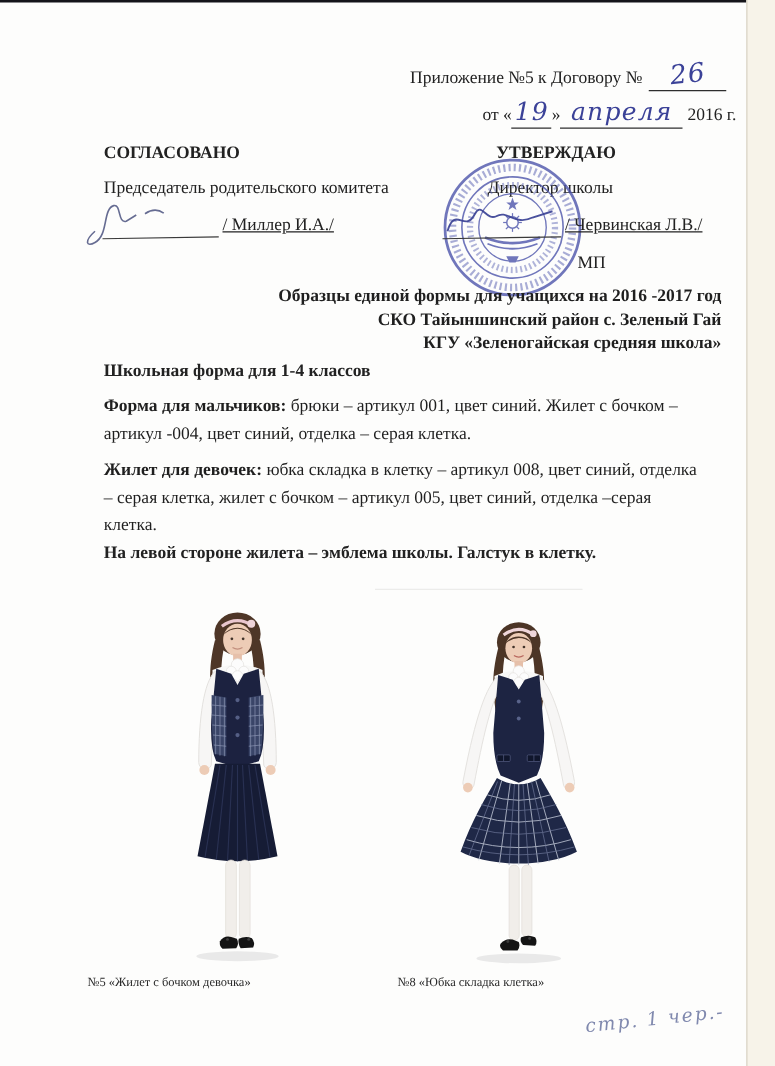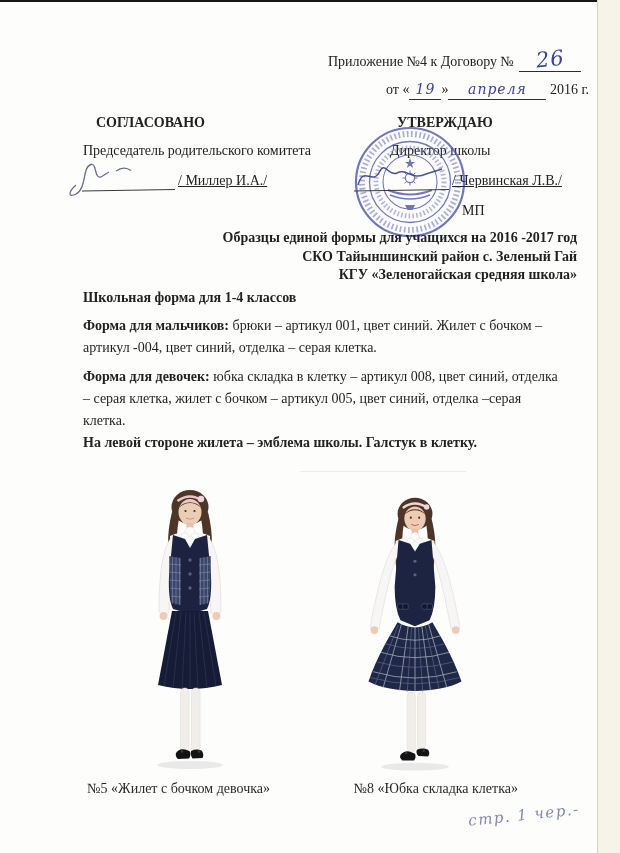--- a/index.html
+++ b/index.html
@@ -14,54 +14,54 @@
   
   .scan-top{left:0;top:0;width:620px;height:2px;background:#15151a;}
   .scan-right{left:597px;top:0;width:23px;height:853px;background:#f7f3e9;border-left:1px solid #d9d4c6;}
   .photo-edge{left:300px;top:471px;width:166px;height:1px;background:#ececea;}
   
   .hand{
     font-family:"DejaVu Serif", serif;font-style:italic;
     color:#3b4298;letter-spacing:1px;
   }
   .hand-26{font-size:21px;transform:rotate(-6deg);display:inline-block;}
-  .hand-sm{font-size:14px;}
+  .hand-sm{font-size:20px;}
   .uline{display:inline-block;border-bottom:1.2px solid #2e2e2e;text-align:center;}
   .note-red{
     font-family:"DejaVu Serif", serif;font-style:italic;
     color:#8089ae;font-size:15px;letter-spacing:1.5px;
     transform:rotate(-6deg);display:inline-block;
   }
   .title-block{left:83px;top:229px;width:494px;text-align:right;}
   .title-block .tline{font-weight:700;font-size:14px;line-height:18.5px;}
   .para{left:83px;width:500px;font-size:14px;line-height:22px;}
-  .caption{font-size:14px;color:#2a2a2a;text-align:right;}
+  .caption{font-size:10px;color:#2a2a2a;text-align:left;}
   .sig-text{font-size:14px;text-decoration:underline;}
   svg{display:block;}
 </style>
 </head>
 <body>
 
 <div class="page">
 
   <div class="abs scan-top"></div>
   <div class="abs scan-right"></div>
   <div class="abs photo-edge"></div>
 
   <div class="abs typed" style="left:328px;top:50px;width:270px;">
-    <span>Приложение №4 к Договору №</span>
+    <span>Приложение №5 к Договору №</span>
     <span class="uline" style="width:62px;margin-left:2px;"><span class="hand hand-26">26</span></span>
   </div>
 
   <div class="abs typed" style="left:386px;top:80px;width:210px;">
     <span>от «</span><span class="uline" style="width:32px;"><span class="hand hand-sm">19</span></span><span>»</span><span class="uline" style="width:98px;"><span class="hand hand-sm">апреля</span></span>
     <span>2016 г.</span>
   </div>
 
-  <div class="abs typed bold" style="left:96px;top:114px;text-align:center;">СОГЛАСОВАНО</div>
+  <div class="abs typed bold" style="left:83px;top:114px;text-align:center;">СОГЛАСОВАНО</div>
   <div class="abs typed bold" style="left:397px;top:114px;">УТВЕРЖДАЮ</div>
 
   <div class="abs typed" style="left:83px;top:142px;">Председатель родительского комитета</div>
   <div class="abs typed" style="left:390px;top:142px;">Директор школы</div>
 
   <div class="abs" style="left:352px;top:124px;">
     <svg width="116" height="116" viewBox="0 0 116 116" opacity="0.8">
       <g stroke="#4d55ab" fill="none">
         <circle cx="58" cy="58" r="54" stroke-width="2.2"></circle>
         <circle cx="58" cy="58" r="48" stroke-width="6" stroke-dasharray="1.7,2.5" opacity="0.6"></circle>
@@ -115,21 +115,21 @@
   </div>
 
   <div class="abs typed bold" style="left:83px;top:289px;text-align:center;">Школьная форма для 1-4 классов</div>
 
   <div class="abs para" style="top:315px;">
     <div><span class="bold">Форма для мальчиков:</span><span> брюки – артикул 001, цвет синий. Жилет с бочком –</span></div>
     <div>артикул -004, цвет синий, отделка – серая клетка.</div>
   </div>
 
   <div class="abs para" style="top:366px;">
-    <div><span class="bold">Форма для девочек:</span><span> юбка складка в клетку – артикул 008, цвет синий, отделка</span></div>
+    <div><span class="bold">Жилет для девочек:</span><span> юбка складка в клетку – артикул 008, цвет синий, отделка</span></div>
     <div>– серая клетка, жилет с бочком – артикул 005, цвет синий, отделка –серая</div>
     <div>клетка.</div>
   </div>
 
   <div class="abs typed bold" style="left:83px;top:434px;width:500px;">На левой стороне жилета – эмблема школы. Галстук  в клетку.</div>
 
   <div class="abs" style="left:135px;top:482px;">
     <svg width="110" height="290" viewBox="0 0 110 290">
       <ellipse cx="55" cy="283" rx="33" ry="4" fill="rgba(60,60,70,0.10)"></ellipse>
       <ellipse cx="55" cy="25" rx="18.5" ry="17" fill="#4e3627"></ellipse>

